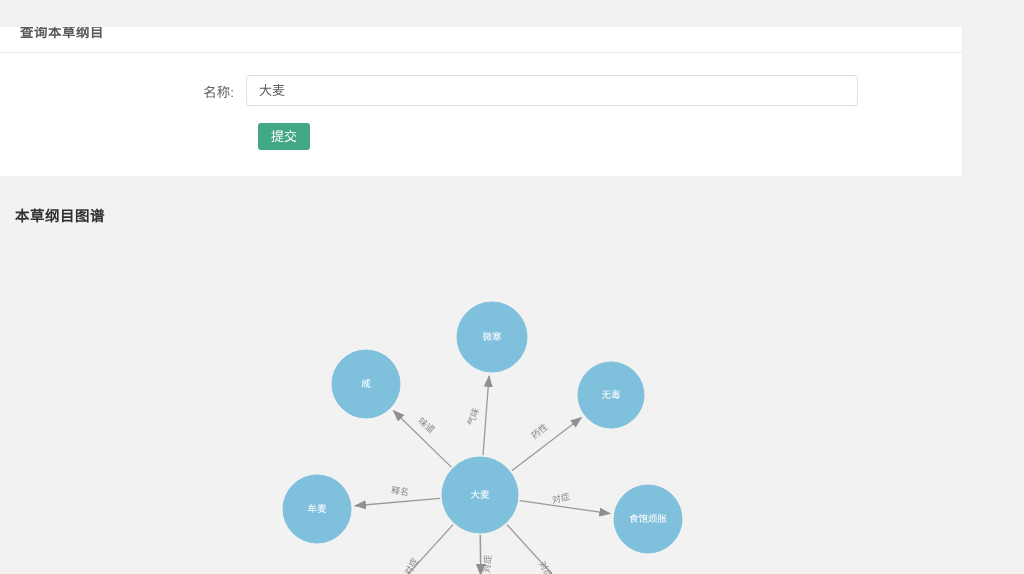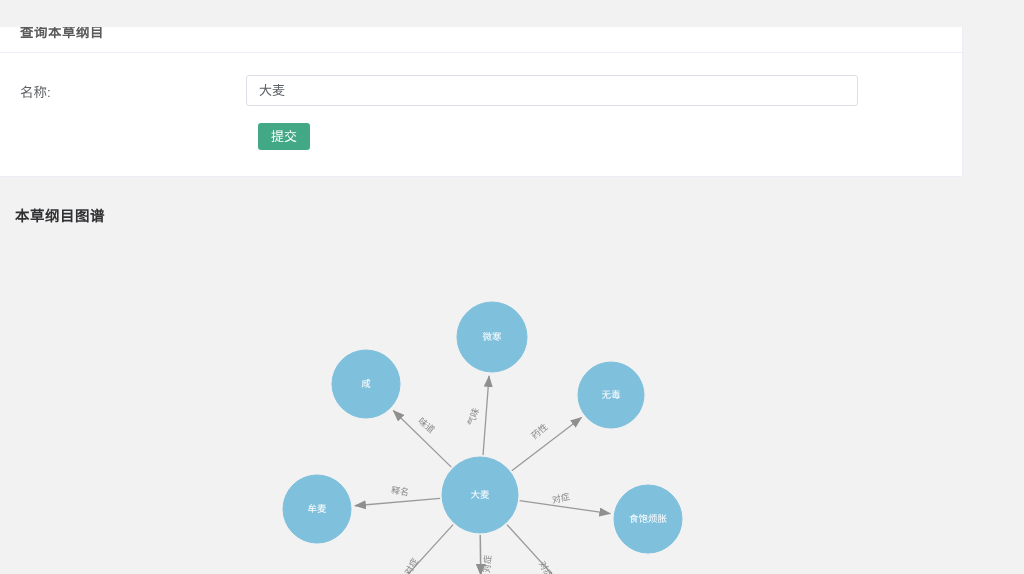--- a/index.html
+++ b/index.html
@@ -56,21 +56,21 @@
   }
 
   .form-row {
     display: flex;
     align-items: center;
     margin-bottom: 17px;
   }
 
   .form-label {
     width: 226px;
-    text-align: left;
+    text-align: right;
     padding-right: 12px;
     box-sizing: border-box;
     font-size: 13.5px;
     color: #606266;
     font-weight: 400;
   }
 
   .form-control {
     flex: 0 0 auto;
   }

